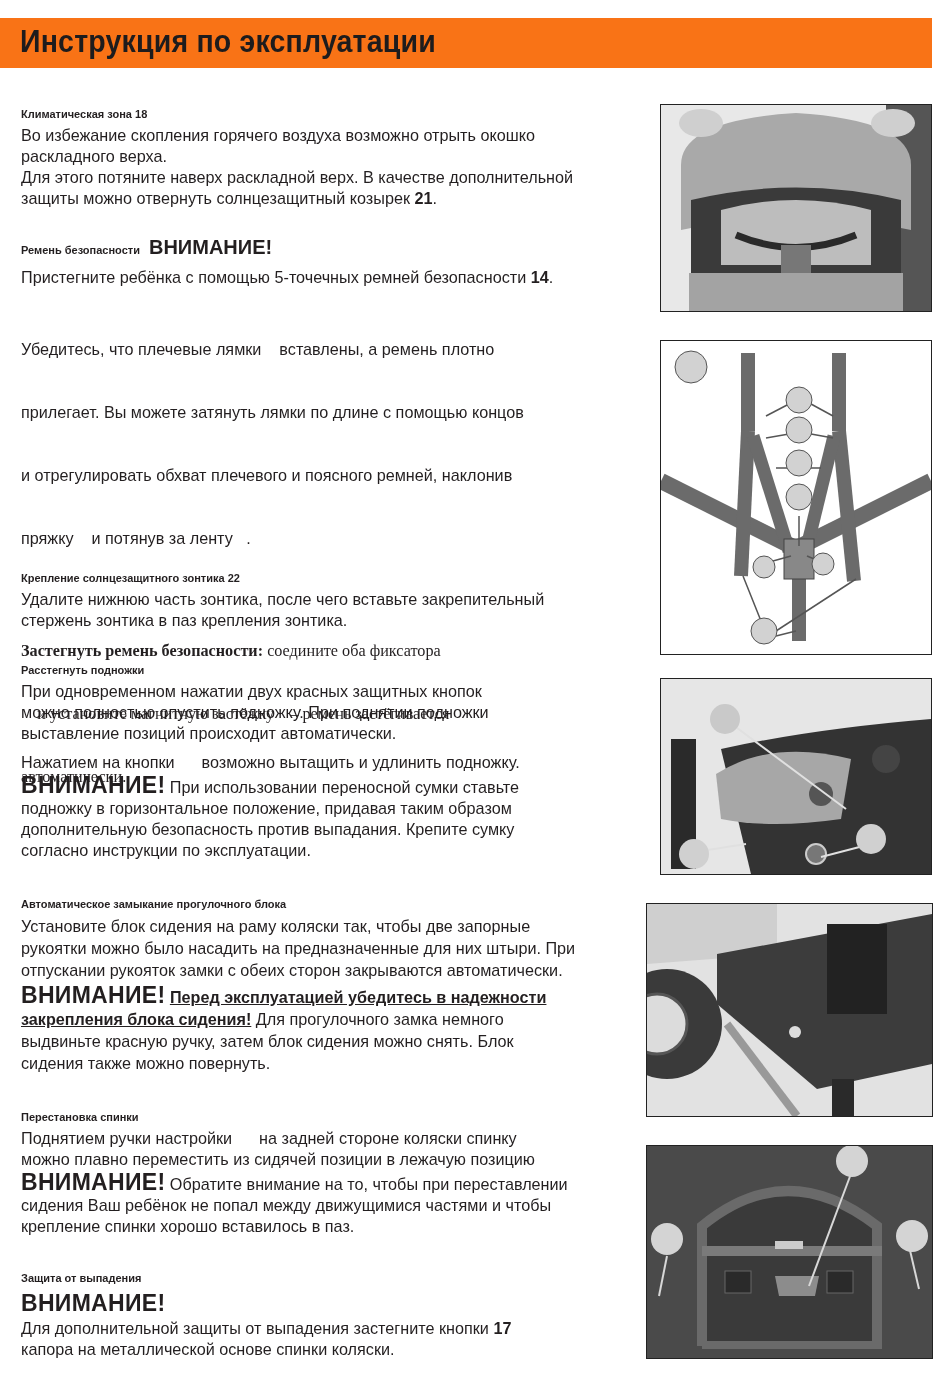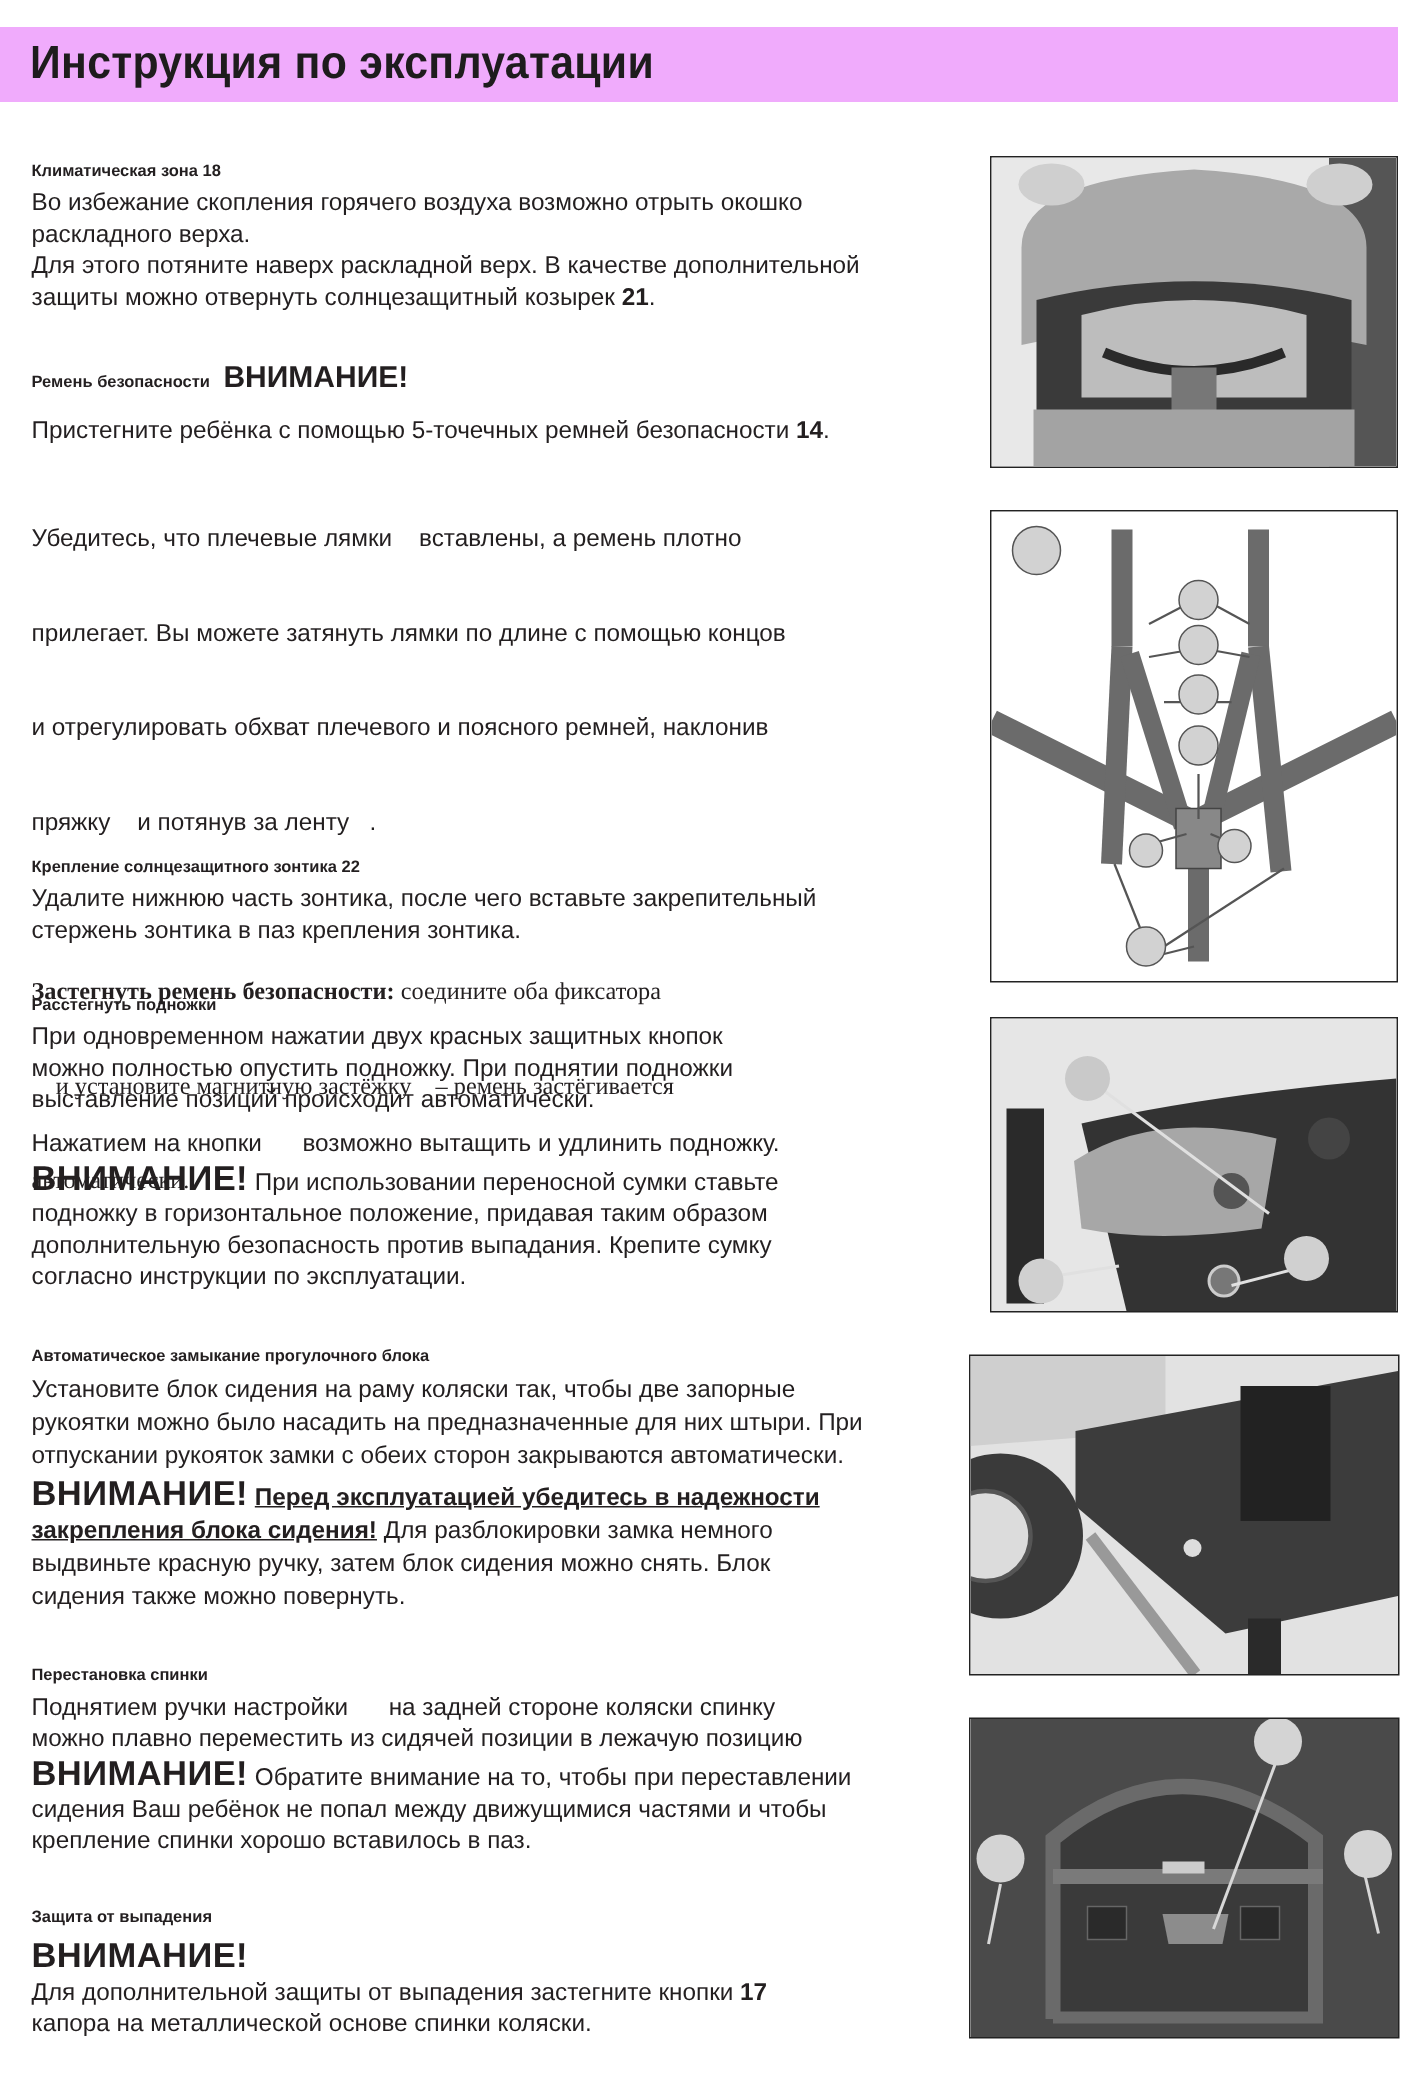--- a/index.html
+++ b/index.html
@@ -1,18 +1,18 @@
 <!DOCTYPE html>
 <html><head>
 <meta charset="utf-8">
 <style>
   html, body { margin: 0; padding: 0; background: #ffffff; }
   body { width: 950px; height: 1392px; position: relative; overflow: hidden;
          font-family: "Liberation Sans", sans-serif; color: #231f20; }
-  .title-bar { position: absolute; left: 0; top: 18px; width: 932px; height: 50px; background: #f0abfc; }
+  .title-bar { position: absolute; left: 0; top: 18px; width: 932px; height: 50px; background: #f97316; }
   .title-bar h1 { margin: 0; position: absolute; left: 20px; top: 6px; font-size: 31px; font-weight: bold;
                   letter-spacing: 0.2px; transform: scaleX(0.92); transform-origin: left; color: #1e1c1d; }
   .col { position: absolute; left: 21px; width: 620px; font-size: 16.2px; line-height: 21px; }
   .col p { margin: 0; }
   .h { font-weight: bold; font-size: 11px; }
   .warn { font-weight: bold; font-size: 23px; line-height: 24px; letter-spacing: 0.3px; }
   .warn-sm { font-weight: bold; font-size: 20px; }
   .u { text-decoration: underline; font-weight: bold; }
   b { font-weight: bold; }
   .fig { position: absolute; border: 1.5px solid #222; overflow: hidden; background: #fff; }
@@ -26,21 +26,21 @@
 
 <div class="col" style="top:104px;">
   <p class="h">Климатическая зона 18</p>
   <p>Во избежание скопления горячего воздуха возможно отрыть окошко</p>
   <p>раскладного верха.</p>
   <p><span>Для этого потяните наверх раскладной верх. В качестве дополнительной</span></p>
   <p><span>защиты можно отвернуть солнцезащитный козырек </span><b>21</b><span>.</span></p>
 </div>
 
 <div class="col" style="top:238px;">
-  <p style="line-height:28px;">
+  <p style="line-height:18px;">
     <span class="h">Ремень безопасности</span>&nbsp;
     <span class="warn-sm">ВНИМАНИЕ!</span>
   </p>
   <p style="margin-top:8px;"><span>Пристегните ребёнка с помощью 5-точечных ремней безопасности </span><b>14</b><span>.</span></p>
   <div style="margin-top:9px; white-space:pre;">
     <p>Убедитесь, что плечевые лямки    вставлены, а ремень плотно</p>
     <p>прилегает. Вы можете затянуть лямки по длине с помощью концов</p>
     <p>и отрегулировать обхват плечевого и поясного ремней, наклонив</p>
     <p>пряжку    и потянув за ленту   .</p>
   </div>
@@ -69,21 +69,21 @@
   <p>согласно инструкции по эксплуатации.</p>
 </div>
 
 <div class="col" style="top:894px;">
   <p class="h">Автоматическое замыкание прогулочного блока</p>
   <div style="line-height:22px;">
     <p>Установите блок сидения на раму коляски так, чтобы две запорные</p>
     <p>рукоятки можно было насадить на предназначенные для них штыри. При</p>
     <p>отпускании рукояток замки с обеих сторон закрываются автоматически.</p>
     <p style="margin-top:2px;"><span class="warn">ВНИМАНИЕ!</span> <span class="u">Перед эксплуатацией убедитесь в надежности </span></p>
-    <p><span class="u">закрепления блока сидения!</span><span> Для разблокировки замка немного</span></p>
+    <p><span class="u">закрепления блока сидения!</span><span> Для прогулочного замка немного</span></p>
     <p>выдвиньте красную ручку, затем блок сидения можно снять. Блок</p>
     <p>сидения также можно повернуть.</p>
   </div>
 </div>
 
 <div class="col" style="top:1107px;">
   <p class="h">Перестановка спинки</p>
   <p style="white-space:pre;">Поднятием ручки настройки      на задней стороне коляски спинку</p>
   <p>можно плавно переместить из сидячей позиции в лежачую позицию</p>
   <p><span class="warn">ВНИМАНИЕ!</span><span> Обратите внимание на то, чтобы при переставлении</span></p>

